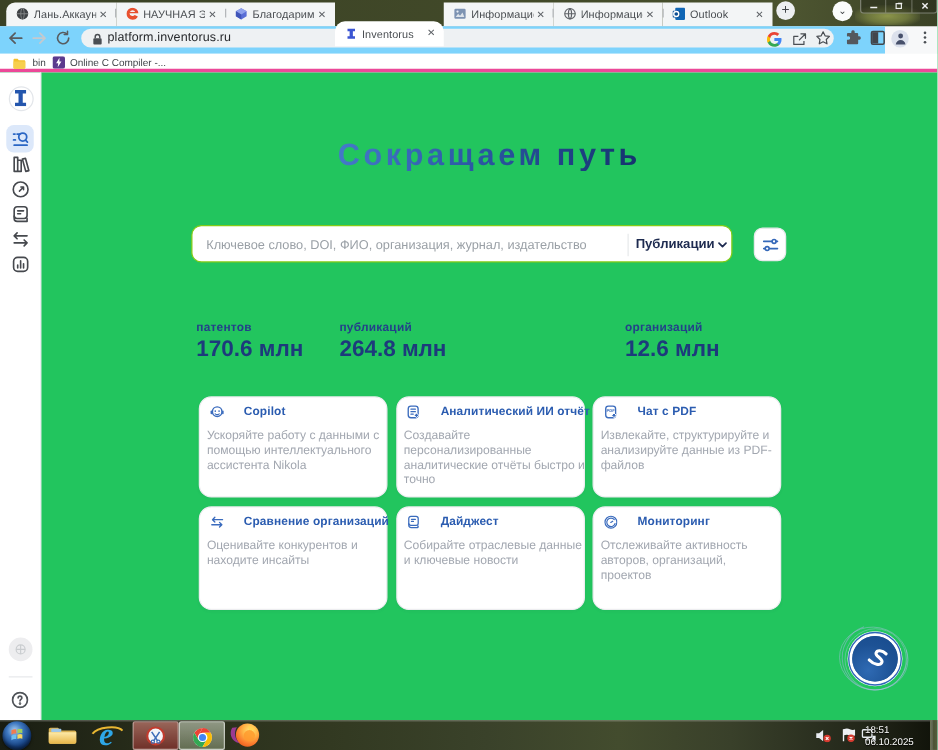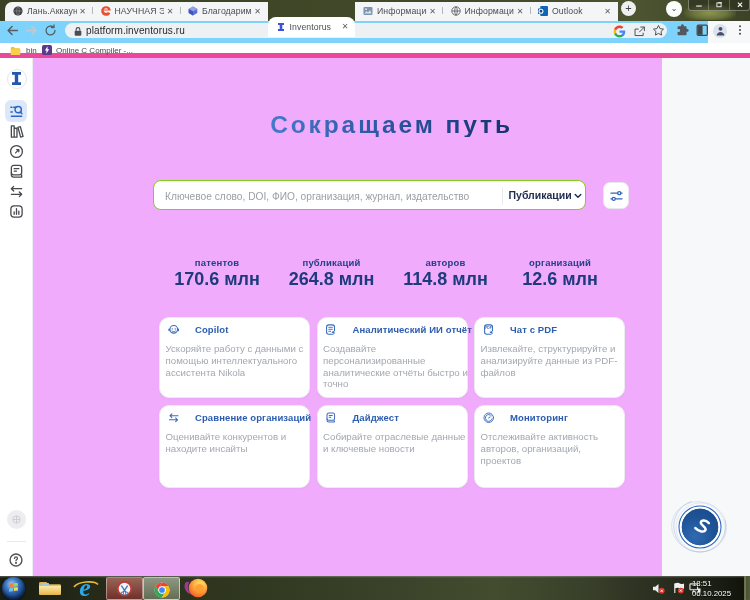--- a/index.html
+++ b/index.html
@@ -16,41 +16,41 @@
 .tsep{position:absolute;top:7px;width:1px;height:7px;background:#b4b7ba;z-index:2}
 .circbtn{position:absolute;border-radius:50%;background:#edeff1;color:#3f4347;text-align:center}
 #winbtns{position:absolute;left:688px;top:0;width:62px;height:10.5px;background:rgba(40,44,28,.55);border:1px solid rgba(255,255,255,.35);border-top:none;border-radius:0 0 3px 3px;display:flex}
 #winbtns div{flex:1;position:relative}
 #winbtns div+div{border-left:1px solid rgba(255,255,255,.25)}
 
 #toolbar{position:absolute;left:0;top:21px;width:708px;height:21.5px;background:#7dd3fc}
 #pill{position:absolute;left:64.5px;top:1.5px;width:602px;height:15.5px;border-radius:8px;background:#eef1f3}
 #urltxt{position:absolute;left:86px;top:4px;font-size:10px;color:#27292c;letter-spacing:.1px}
 
-#bookbar{position:absolute;left:0;top:42.5px;width:750px;height:15.5px;background:#fff;border-bottom:5px solid #ec4899}
+#bookbar{position:absolute;left:0;top:42.5px;width:750px;height:15.5px;background:#fff;border-bottom:3px solid #ec4899}
 .bktxt{position:absolute;top:3.5px;font-size:8px;color:#41464b}
 
-#page{position:absolute;left:0;top:58px;width:662px;height:517.5px;background:#f0abfc}
+#page{position:absolute;left:0;top:58px;width:750px;height:517.5px;background:#22c55e}
 #sidebar{position:absolute;left:0;top:0;width:33px;height:517.5px;background:#fff;border-right:1px solid #ebedf0}
 #slogo{position:absolute;left:6.5px;top:10.5px;width:20px;height:20px;border-radius:50%;border:1px solid #e3e6ea;background:#fff}
 #sact{position:absolute;left:5px;top:42px;width:22px;height:22px;border-radius:6px;background:#dce8fa}
 .sic{position:absolute;left:8.5px;width:15px;height:15px}
 #scirc{position:absolute;left:6.5px;top:452px;width:19px;height:19px;border-radius:50%;background:#ededef}
 #sdiv{position:absolute;left:7px;top:483px;width:19px;height:1px;background:#e7e9ec}
 
 #h1{position:absolute;left:33px;top:55px;width:717px;text-align:center;font-size:24.5px;line-height:24.3px;font-weight:bold;letter-spacing:2.9px}
 #h1 span{display:inline-block;background:linear-gradient(94deg,#4478c8 2%,#2c58a4 45%,#16336f 98%);-webkit-background-clip:text;background-clip:text;color:transparent}
 
 #search{position:absolute;left:152.5px;top:122px;width:433.5px;height:30px;background:#fff;border:1px solid #84cc16;border-radius:8px}
 #ph{position:absolute;left:11.5px;top:9.5px;font-size:10.2px;color:#9aa0a6}
 #sdivider{position:absolute;left:348px;top:6px;width:1px;height:18px;background:#e8eaec}
 #pubs{position:absolute;left:355px;top:8px;font-size:10.5px;font-weight:bold;color:#1e2b50}
 #fbtn{position:absolute;left:603px;top:123.5px;width:25.5px;height:27px;background:#fff;border:1px solid #e7e9eb;border-radius:7px}
 
-.stat{position:absolute;top:199px;width:120px;text-align:center}
+.stat{position:absolute;top:199px;width:120px;text-align:left}
 .stat .l{font-size:9.5px;font-weight:bold;color:#234189;letter-spacing:.2px}
 .stat .n{margin-top:1px;font-size:18px;font-weight:bold;color:#1d3a7c;letter-spacing:0}
 
 .card{position:absolute;width:151px;background:#fff;border:1px solid #ededf0;border-radius:10px;box-shadow:0 1px 2px rgba(40,60,100,.04)}
 .card .hd{position:absolute;left:7.5px;top:6px;display:flex;align-items:center}
 .card .hd svg{width:11.5px;height:11.5px}
 .card .hd span{margin-left:16px;font-size:9.5px;font-weight:bold;color:#2b5cb0;letter-spacing:.1px;white-space:nowrap}
 .card .ds{position:absolute;left:5.5px;top:25px;font-size:9.7px;line-height:11.8px;color:#a2a7b0;letter-spacing:0;white-space:nowrap}
 
 #fab{position:absolute;left:665.5px;top:434.5px;width:68px;height:68px}
@@ -230,24 +230,20 @@
           <circle cx="4" cy="9.6" r="1.7"></circle>
         </svg>
       </div>
     <div class="stat" style="left:157px">
         <div class="l">патентов</div>
         <div class="n">170.6 млн</div>
       </div>
     <div class="stat" style="left:271.5px">
         <div class="l">публикаций</div>
         <div class="n">264.8 млн</div>
-      </div>
-    <div class="stat" style="left:385.5px">
-        <div class="l">авторов</div>
-        <div class="n">114.8 млн</div>
       </div>
     <div class="stat" style="left:500px">
         <div class="l">организаций</div>
         <div class="n">12.6 млн</div>
       </div>
     <div class="card" style="left:159px;top:259px;height:81px">
         <div class="hd">
           <svg viewBox="0 0 16 16" fill="none" stroke="#3a6bbd">
             <circle cx="8" cy="7.4" r="5.3" stroke-width="1.6"></circle>
             <rect x="0.6" y="6.2" width="2" height="4" rx="1" fill="#3a6bbd" stroke="none"></rect>

